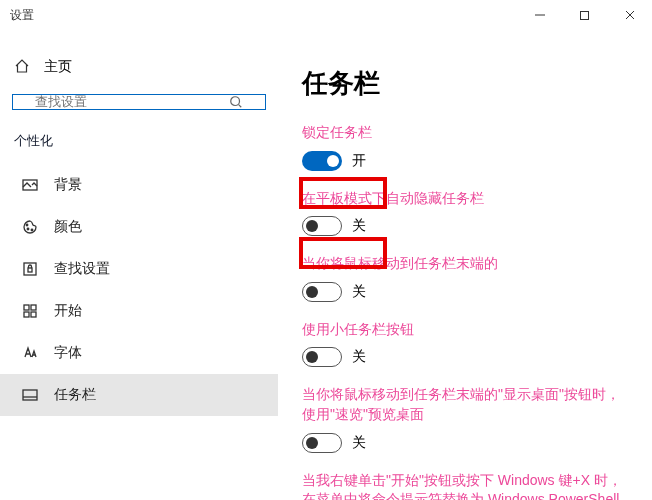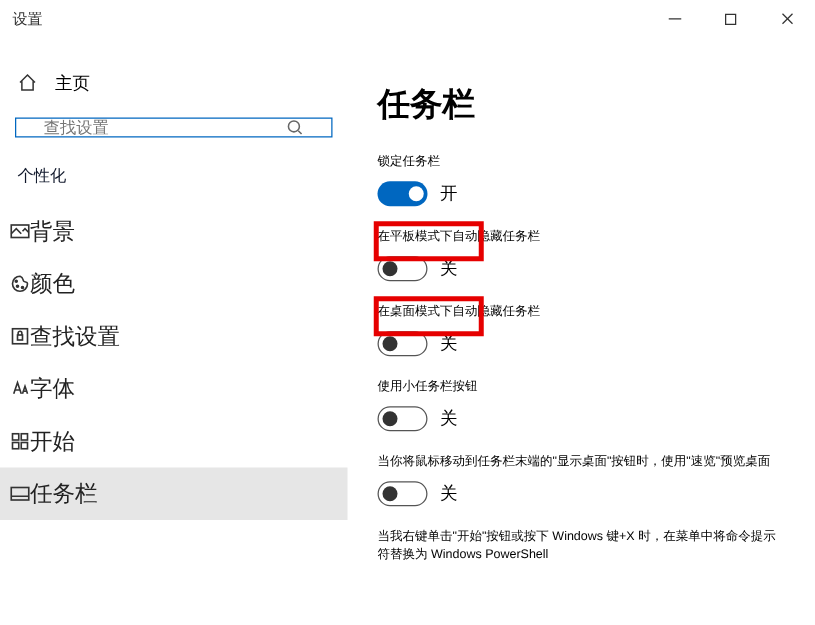--- a/index.html
+++ b/index.html
@@ -17,28 +17,28 @@
   .home { display: flex; gap: 14px; padding: 0 14px 18px 14px; font-size: 14px; }
   .home svg { width: 16px; height: 16px; }
 
   .searchbox { margin: 0 12px 22px 12px; border: 1px solid #0067c0; height: 16px; display: flex; align-items: flex-end; padding: 0 22px; }
   .searchbox input { border: none; outline: none; flex: 1; font-size: 13px; background: transparent; }
   .searchbox svg { width: 14px; height: 14px; }
 
   .section-label { font-size: 13px; color: #0f172a; padding: 0 14px 14px 14px; }
 
   .navlist { display: flex; flex-direction: column; }
-  .navitem { display: flex; align-items: center; gap: 0; height: 42px; padding: 0 8px; font-size: 18px; color: #222; }
+  .navitem { display: flex; align-items: center; gap: 16px; height: 42px; padding: 0 22px; font-size: 14px; color: #222; }
   .navitem svg { width: 16px; height: 16px; stroke: #333; fill: none; stroke-width: 1.3; }
   .navitem.selected { background: #e6e6e6; }
 
   .content { flex: 1; padding: 36px 24px 0 24px; overflow: hidden; position: relative; }
   .content h1 { font-size: 26px; font-weight: 600; margin-bottom: 22px; }
   .setting { margin-bottom: 18px; }
-  .setting-label { font-size: 10px; color: #000000; margin-bottom: 8px; line-height: 1.4; }
+  .setting-label { font-size: 14px; color: #ec4899; margin-bottom: 8px; line-height: 1.4; }
   .toggle-row { display: flex; align-items: center; gap: 10px; }
   .toggle { width: 40px; height: 20px; border-radius: 10px; position: relative; }
   .toggle.on { background: #0067c0; }
   .toggle.on .knob { background: #fff; right: 3px; }
   .toggle.off { background: #fff; border: 1px solid #555; }
   .toggle.off .knob { background: #333; left: 3px; }
   .knob { width: 12px; height: 12px; border-radius: 50%; position: absolute; top: 50%; transform: translateY(-50%); }
   .toggle-state { font-size: 14px; }
 
   .hi { position: absolute; border: 4px solid #e60000; pointer-events: none; }
@@ -105,33 +105,33 @@
       <div class="navitem">
         <svg viewBox="0 0 16 16">
             <rect x="2" y="2" width="12" height="12"></rect>
             <rect x="6" y="7" width="4" height="4"></rect>
             <path d="M6.5 7 V5.5 A1.5 1.5 0 0 1 9.5 5.5 V7"></path>
           </svg>
         <span>查找设置</span>
       </div>
       <div class="navitem">
         <svg viewBox="0 0 16 16">
-            <path d="M3 12 L6 3 L9 12 M4 9 H8 M10 12 L12 6 L14 12 M10.7 10 H13.3"></path>
-          </svg>
-        <span>字体</span>
-      </div>
-      <div class="navitem">
-        <svg viewBox="0 0 16 16">
             <rect x="2" y="2" width="5" height="5"></rect>
             <rect x="9" y="2" width="5" height="5"></rect>
             <rect x="2" y="9" width="5" height="5"></rect>
             <rect x="9" y="9" width="5" height="5"></rect>
           </svg>
         <span>开始</span>
       </div>
+      <div class="navitem">
+        <svg viewBox="0 0 16 16">
+            <path d="M3 12 L6 3 L9 12 M4 9 H8 M10 12 L12 6 L14 12 M10.7 10 H13.3"></path>
+          </svg>
+        <span>字体</span>
+      </div>
       <div class="navitem selected">
         <svg viewBox="0 0 16 16">
             <rect x="1" y="3" width="14" height="10"></rect>
             <line x1="1" y1="10" x2="15" y2="10"></line>
           </svg>
         <span>任务栏</span>
       </div>
     </div>
   </div>
 
@@ -152,21 +152,21 @@
       <div class="setting-label">在平板模式下自动隐藏任务栏</div>
       <div class="toggle-row">
         <div class="toggle off">
             <div class="knob"></div>
           </div>
         <span class="toggle-state">关</span>
       </div>
     </div>
 
     <div class="setting">
-      <div class="setting-label">在桌面模式下自动隐藏任务栏</div>
+      <div class="setting-label">当你将鼠标移动到任务栏末端的</div>
       <div class="toggle-row">
         <div class="toggle off">
             <div class="knob"></div>
           </div>
         <span class="toggle-state">关</span>
       </div>
     </div>
 
     <div class="setting">
       <div class="setting-label">使用小任务栏按钮</div>

